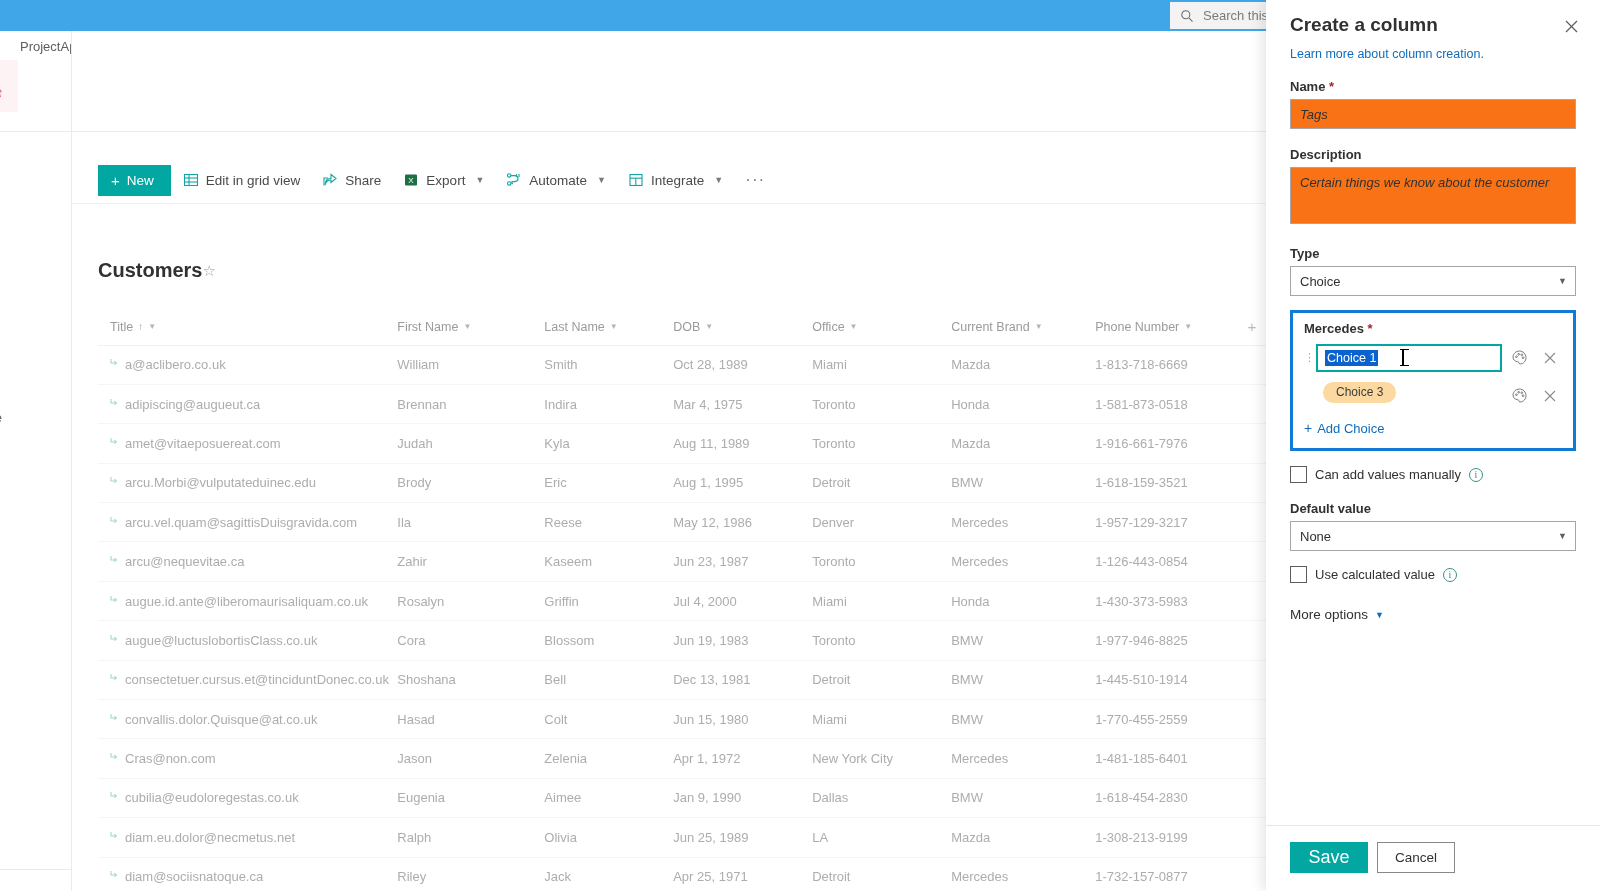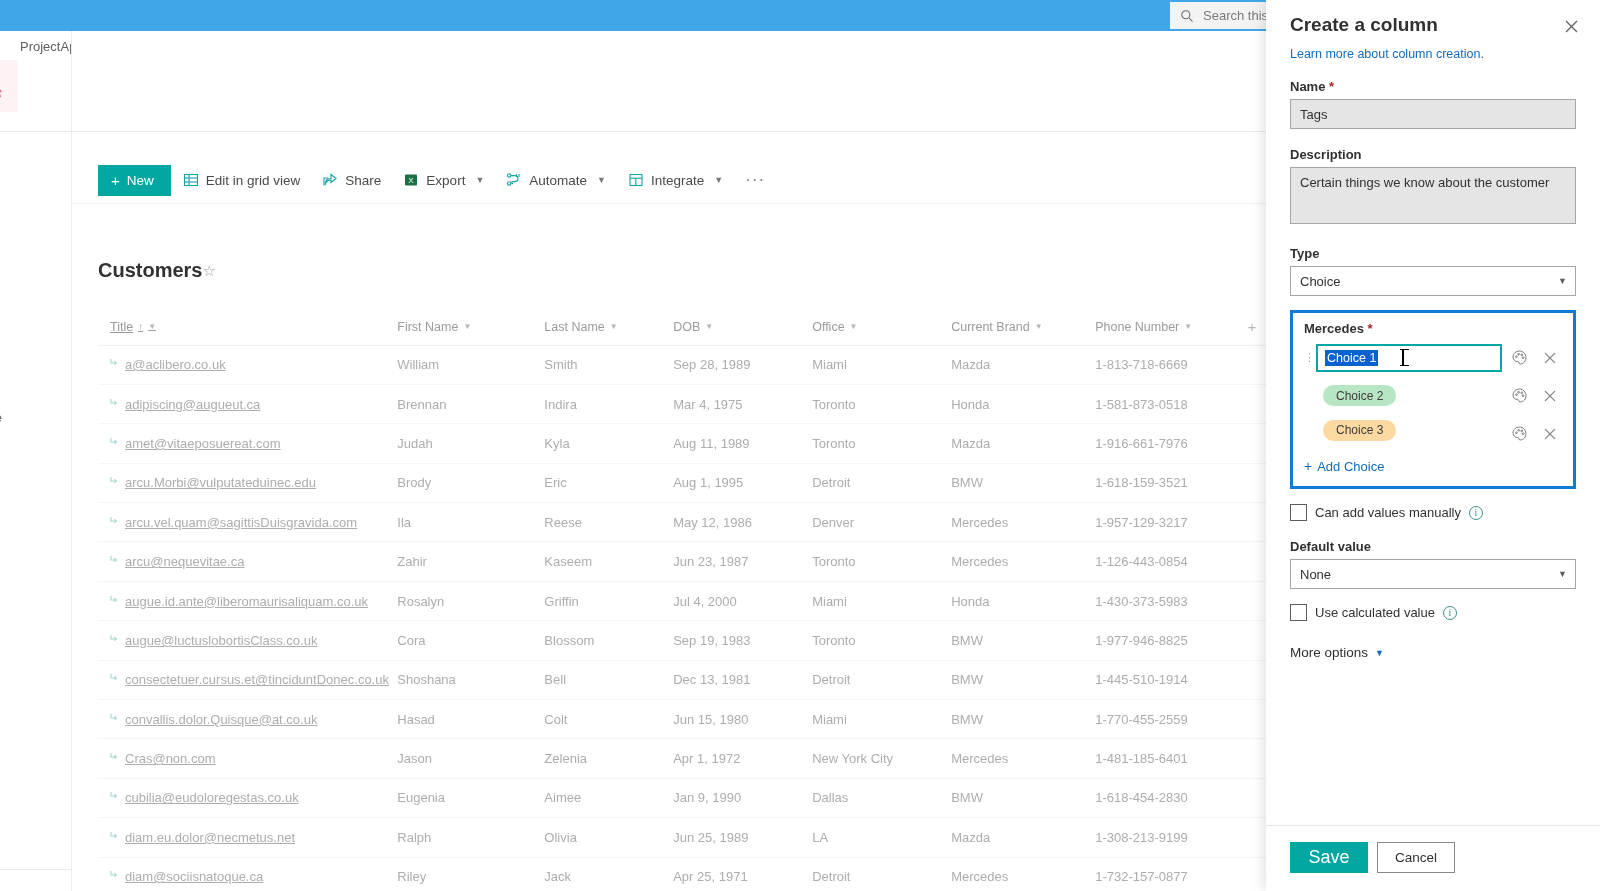--- a/index.html
+++ b/index.html
@@ -90,21 +90,21 @@
   table.lst th .chev { font-size: 8px; color: #b5b5b5; }
   table.lst th .asc { font-size: 10px; color: #9b9b9b; }
   table.lst td {
     font-size: 13px; color: #adadad; padding: 0; height: 39.4px;
     vertical-align: middle; border-bottom: 1px solid #f5f5f5;
     white-space: nowrap; overflow: hidden; text-overflow: ellipsis;
   }
   td.titlecell { color: #8f8f8f; }
   .titleinner { display: flex; align-items: flex-start; gap: 5px; }
   .rowico { width: 10px; height: 10px; flex: 0 0 auto; margin-top: 1px; }
-  .col-t { width: 295px; padding-left: 12px !important; text-decoration: underline; }
+  .col-t { width: 295px; padding-left: 12px !important; }
   .col-f { width: 145px; }
   .col-l { width: 127px; }
   .col-d { width: 137px; }
   .col-o { width: 137px; }
   .col-b { width: 142px; }
   .col-p { width: 150px; }
   .col-add { width: 40px; text-align: center; }
   .addcol { color: #b9b9b9; font-size: 15px; cursor: pointer; }
 
   
@@ -131,23 +131,24 @@
     font-size: 12.5px; color: #0f6cbd; text-decoration: none; cursor: pointer;
   }
   .panel-body { flex: 1 1 auto; padding: 0 24px; overflow: hidden; }
 
   .fieldlabel {
     font-size: 13px; color: #323130; font-weight: 600;
     margin-top: 18px; margin-bottom: 5px; display: block;
   }
   .req { color: #a4262c; font-weight: 600; }
   .inp {
-    width: 100%; height: 30px; border: 1px solid #a6a6a6; background: #e5e5e5;
+    width: 100%; height: 30px; border: 1px solid #a6a6a6; background: #f97316;
     font-size: 13px; color: #323130; padding: 0 9px; font-family: inherit;
     outline: none;
+    font-style: italic;
   }
   textarea.inp {
     height: 57px; padding: 6px 9px; resize: none; line-height: 1.35;
     font-family: inherit;
   }
   .selwrap { position: relative; }
   .sel {
     width: 100%; height: 30px; border: 1px solid #a6a6a6; background: #fff;
     font-size: 13px; color: #323130; padding: 0 26px 0 9px;
     display: flex; align-items: center; cursor: pointer;
@@ -399,21 +400,21 @@
                 <span class="titleinner">
                   <svg class="rowico" viewBox="0 0 10 10" fill="none" stroke="#9fd8d2" stroke-width="1.1">
                     <path d="M1 1 v4 h5"></path>
                     <path d="M4.3 3.2 L6.4 5 L4.3 6.6"></path>
                   </svg>
                   <span>a@aclibero.co.uk</span>
                 </span>
               </td>
               <td><span>William</span></td>
               <td><span>Smith</span></td>
-              <td><span>Sep 28, 1989</span></td>
+              <td><span>Oct 28, 1989</span></td>
               <td><span>Miami</span></td>
               <td><span>Mazda</span></td>
               <td><span>1-813-718-6669</span></td>
               <td class="col-add"></td>
             </tr>
             <tr>
               <td class="titlecell col-t" style="padding-left:12px">
                 <span class="titleinner">
                   <svg class="rowico" viewBox="0 0 10 10" fill="none" stroke="#9fd8d2" stroke-width="1.1">
                     <path d="M1 1 v4 h5"></path>
@@ -525,21 +526,21 @@
                 <span class="titleinner">
                   <svg class="rowico" viewBox="0 0 10 10" fill="none" stroke="#9fd8d2" stroke-width="1.1">
                     <path d="M1 1 v4 h5"></path>
                     <path d="M4.3 3.2 L6.4 5 L4.3 6.6"></path>
                   </svg>
                   <span>augue@luctuslobortisClass.co.uk</span>
                 </span>
               </td>
               <td><span>Cora</span></td>
               <td><span>Blossom</span></td>
-              <td><span>Sep 19, 1983</span></td>
+              <td><span>Jun 19, 1983</span></td>
               <td><span>Toronto</span></td>
               <td><span>BMW</span></td>
               <td><span>1-977-946-8825</span></td>
               <td class="col-add"></td>
             </tr>
             <tr>
               <td class="titlecell col-t" style="padding-left:12px">
                 <span class="titleinner">
                   <svg class="rowico" viewBox="0 0 10 10" fill="none" stroke="#9fd8d2" stroke-width="1.1">
                     <path d="M1 1 v4 h5"></path>
@@ -708,39 +709,20 @@
                 <circle cx="14.2" cy="10.2" r="1"></circle>
             </svg>
             <button class="xbtn">
               <svg width="12" height="12" viewBox="0 0 12 12" stroke="#8a8a8a" stroke-width="1.1">
                 <line x1="1" y1="1" x2="11" y2="11"></line>
                   <line x1="11" y1="1" x2="1" y2="11"></line>
               </svg>
             </button>
           </div>
 
-          <div class="choice-row">
-            <span class="drag"></span>
-            <div class="choice-field" style="display:flex;align-items:center;">
-              <span class="pill" id="pill2" style="background: rgb(184, 230, 196);">Choice 2</span>
-            </div>
-            <svg class="palette" viewBox="0 0 20 20" fill="none" stroke="#6b6b6b" stroke-width="1.05">
-              <path d="M10 2.4c-4.2 0-7.6 3.1-7.6 7 0 3.5 2.6 5.4 5.1 5.4 1.1 0 1.7.5 1.7 1.3 0 .8.6 1.5 1.6 1.5 3.8 0 6.8-3.4 6.8-7.4 0-4.3-3.4-7.8-7.6-7.8z"></path>
-              <circle cx="6.4" cy="9.1" r="1"></circle>
-                <circle cx="9" cy="6.2" r="1"></circle>
-                <circle cx="12.7" cy="6.8" r="1"></circle>
-                <circle cx="14.2" cy="10.2" r="1"></circle>
-            </svg>
-            <button class="xbtn">
-              <svg width="12" height="12" viewBox="0 0 12 12" stroke="#8a8a8a" stroke-width="1.1">
-                <line x1="1" y1="1" x2="11" y2="11"></line>
-                  <line x1="11" y1="1" x2="1" y2="11"></line>
-              </svg>
-            </button>
-          </div>
 
           <div class="choice-row">
             <span class="drag"></span>
             <div class="choice-field" style="display:flex;align-items:flex-start;">
               <span class="pill" id="pill3" style="background: rgb(251, 217, 160);">Choice 3</span>
             </div>
             <svg class="palette" viewBox="0 0 20 20" fill="none" stroke="#6b6b6b" stroke-width="1.05">
               <path d="M10 2.4c-4.2 0-7.6 3.1-7.6 7 0 3.5 2.6 5.4 5.1 5.4 1.1 0 1.7.5 1.7 1.3 0 .8.6 1.5 1.6 1.5 3.8 0 6.8-3.4 6.8-7.4 0-4.3-3.4-7.8-7.6-7.8z"></path>
               <circle cx="6.4" cy="9.1" r="1"></circle>
                 <circle cx="9" cy="6.2" r="1"></circle>

